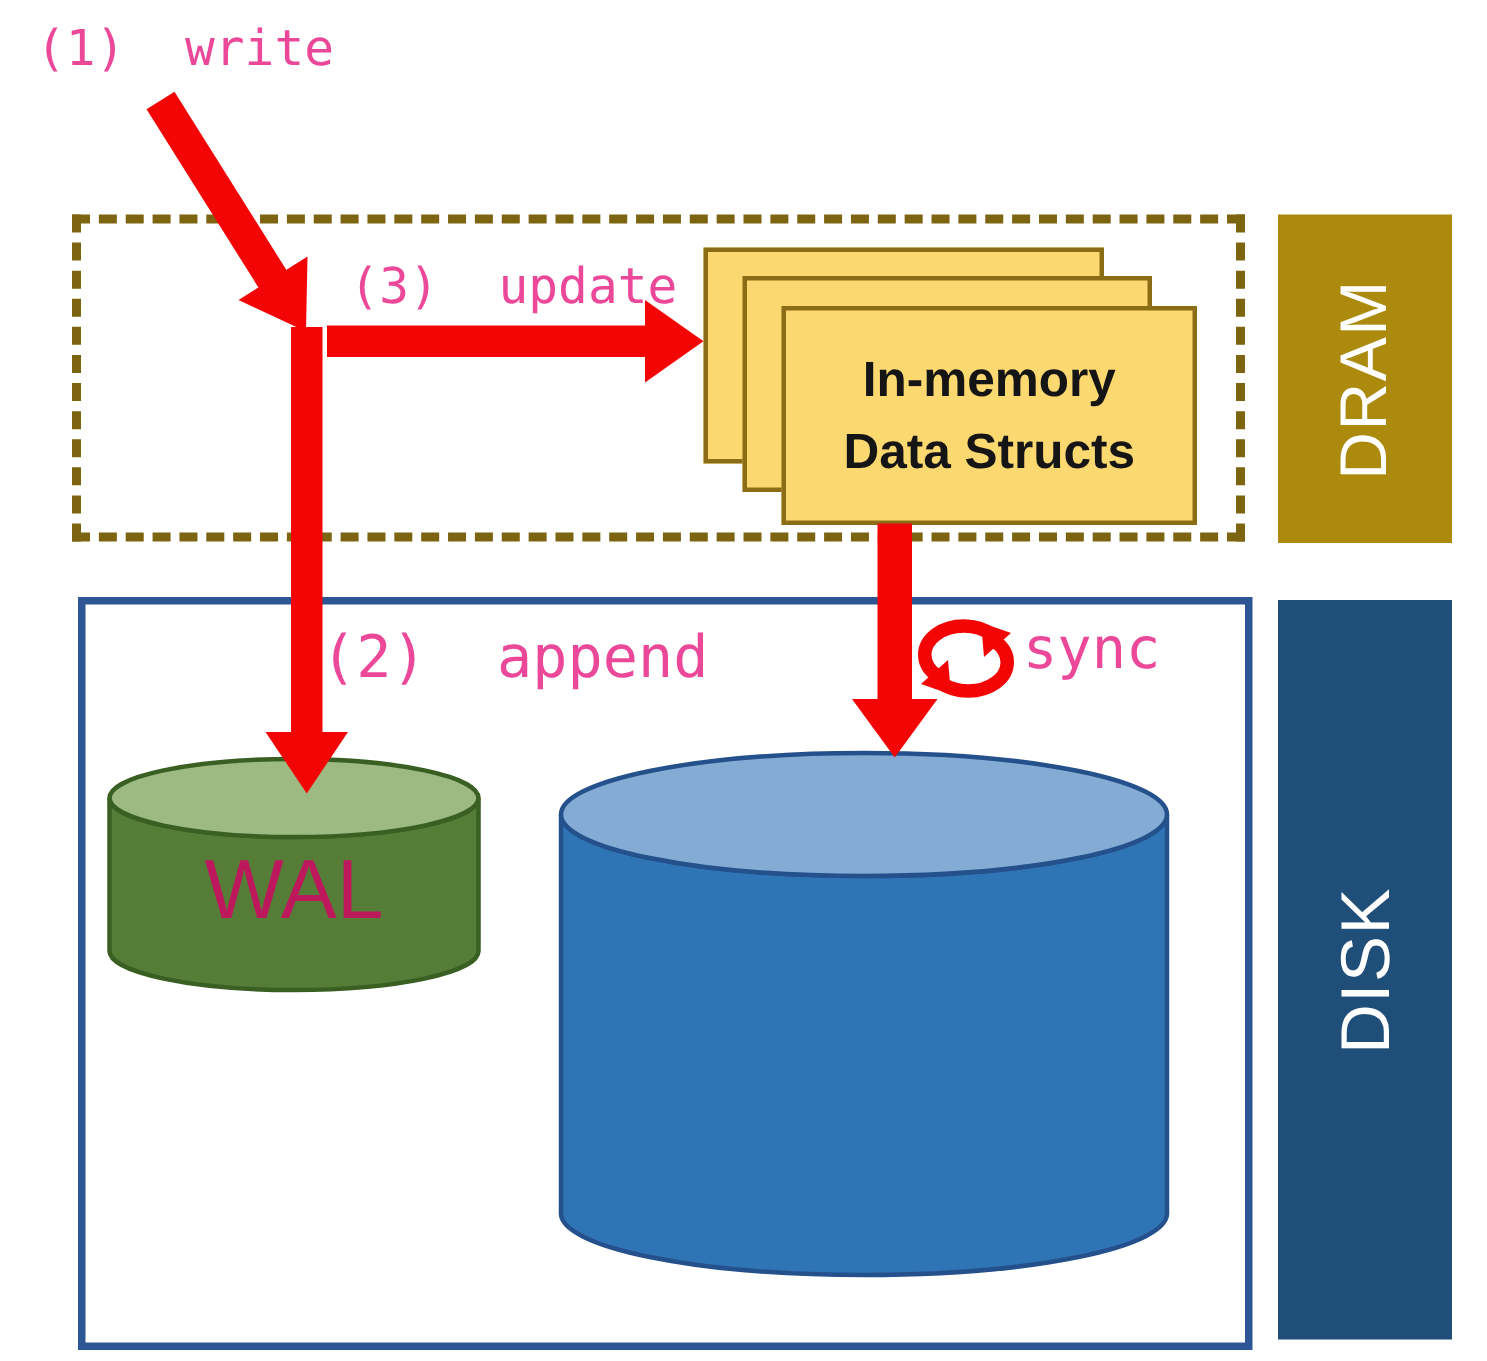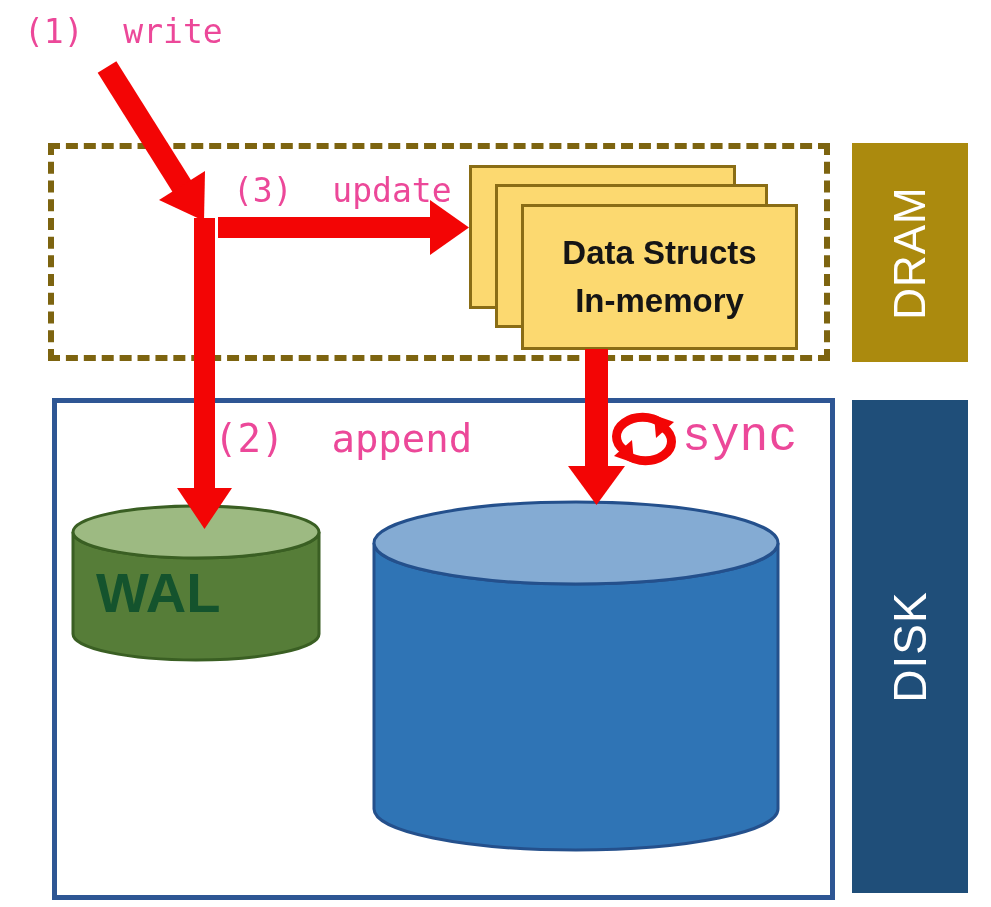--- a/index.html
+++ b/index.html
@@ -29,27 +29,27 @@
   .mem-card.front{left:521px;top:204px;width:277px;height:146px;z-index:7;
                   display:flex;flex-direction:column;align-items:center;justify-content:center;}
   .mem-card.front .card-line{font-weight:bold;font-size:33px;line-height:48px;color:#151515;}
 
   
   .red-label{position:absolute;color:#ec4899;font-family:"DejaVu Sans Mono",monospace;
              white-space:pre;z-index:35;}
   .lbl-write {left:24px; top:12px; font-size:33px;}
   .lbl-update{left:233px;top:171px;font-size:33px;}
   .lbl-append{left:214px;top:416px;font-size:39px;}
-  .lbl-sync  {left:682px;top:410px;font-size:48px;font-family:Liberation Mono, monospace;}
+  .lbl-sync  {left:682px;top:410px;font-size:38px;}
 
   
   .cyl{position:absolute;z-index:10;}
   .cyl-wal{left:70px;top:502px;}
   .cyl-db {left:371px;top:500px;}
-  .cyl-label{position:absolute;color:#14532d;z-index:12;font-weight:bold;}
+  .cyl-label{position:absolute;color:#be185d;z-index:12;text-align:center;}
   .wal-label{left:96px;top:560px;width:200px;font-size:56px;}
   .db-label {left:425px;top:658px;width:305px;font-size:56px;letter-spacing:1px;}
 
   
   .arrows,.sync-icon{position:absolute;pointer-events:none;}
   .arrows{left:0;top:0;z-index:40;}
   .sync-icon{left:610px;top:409px;z-index:36;}
 </style>
 </head>
 <body>
@@ -63,22 +63,22 @@
   <div class="side-tab dram-tab">
     <span>DRAM</span>
   </div>
   <div class="side-tab disk-tab">
     <span>DISK</span>
   </div>
 
   <div class="mem-card back"></div>
   <div class="mem-card mid"></div>
   <div class="mem-card front">
+    <div class="card-line">In-memory</div>
     <div class="card-line">Data Structs</div>
-    <div class="card-line">In-memory</div>
   </div>
 
   <svg class="cyl cyl-wal" width="252" height="164" viewBox="0 0 252 164">
     <path d="M3,30 V132 A123,26 0 0 0 249,132 V30 A123,26 0 0 1 3,30 Z" stroke="#3a5f23" stroke-width="3" fill="#567d38"></path>
     <ellipse cx="126" cy="30" rx="123" ry="26" stroke="#3a5f23" stroke-width="3" fill="#9dba82"></ellipse>
   </svg>
   <div class="cyl-label wal-label">WAL</div>
 
   <svg class="cyl cyl-db" width="410" height="354" viewBox="0 0 410 354">
     <path d="M3,43 V309 A202,41 0 0 0 407,309 V43 A202,41 0 0 1 3,43 Z" stroke="#24508c" stroke-width="3" fill="#2f74b5"></path>

